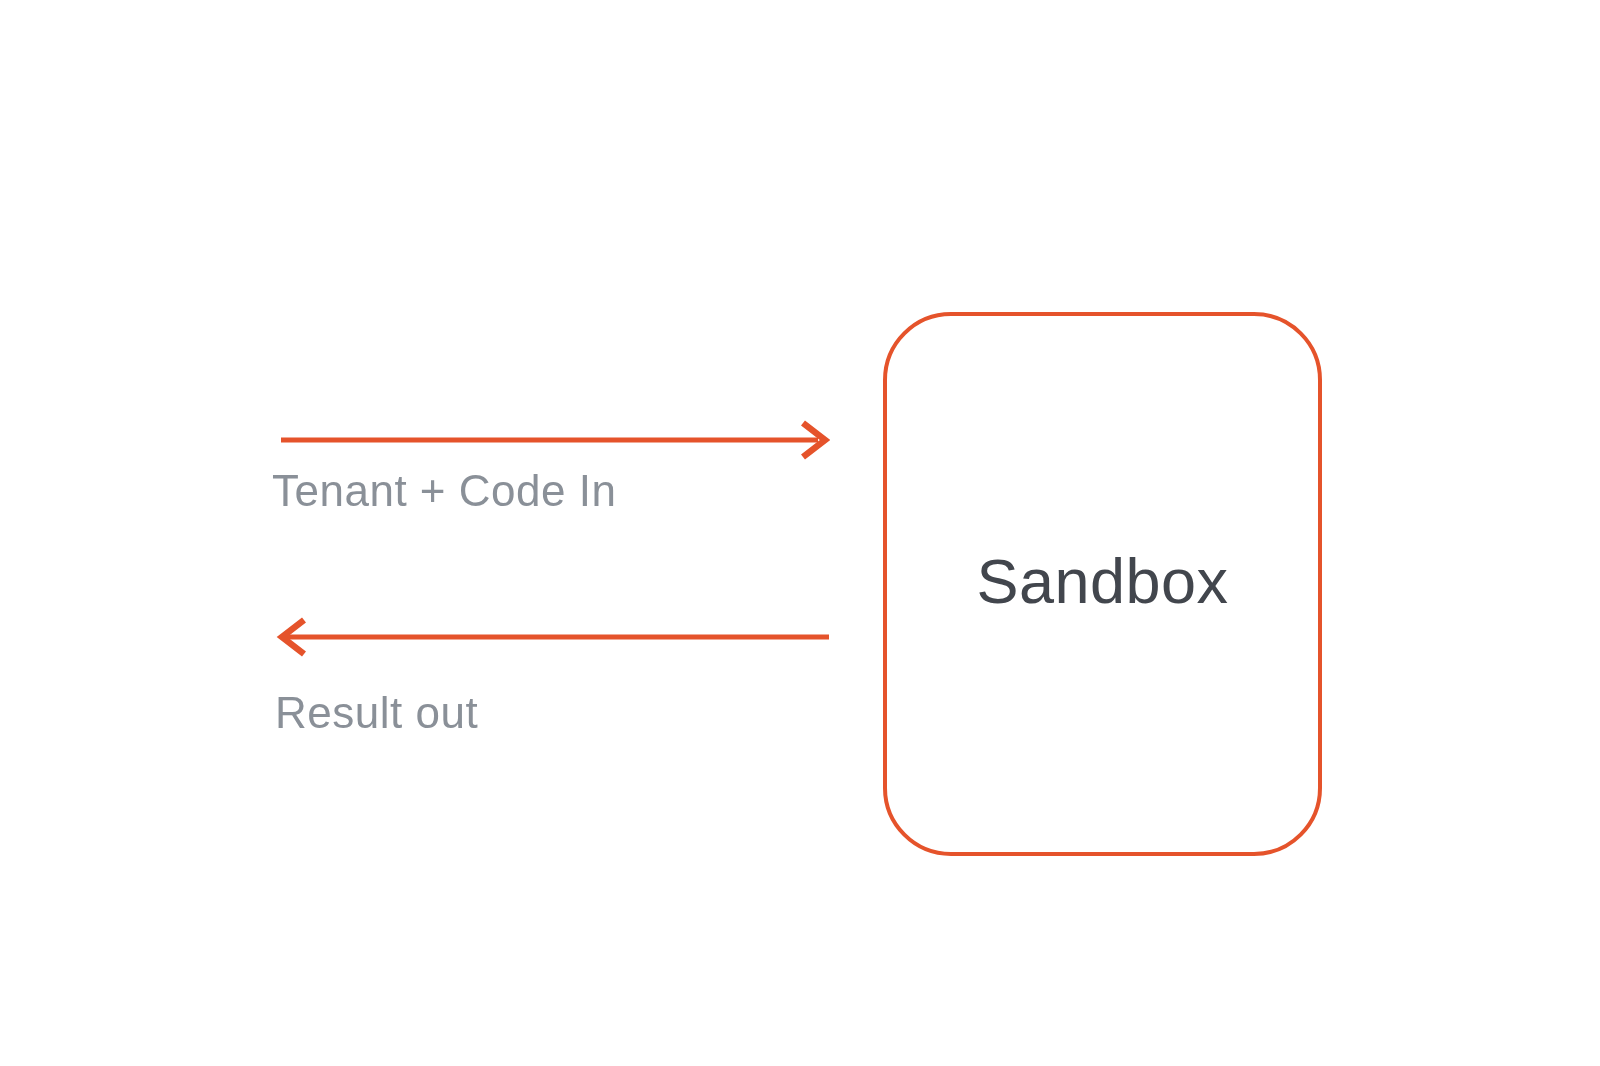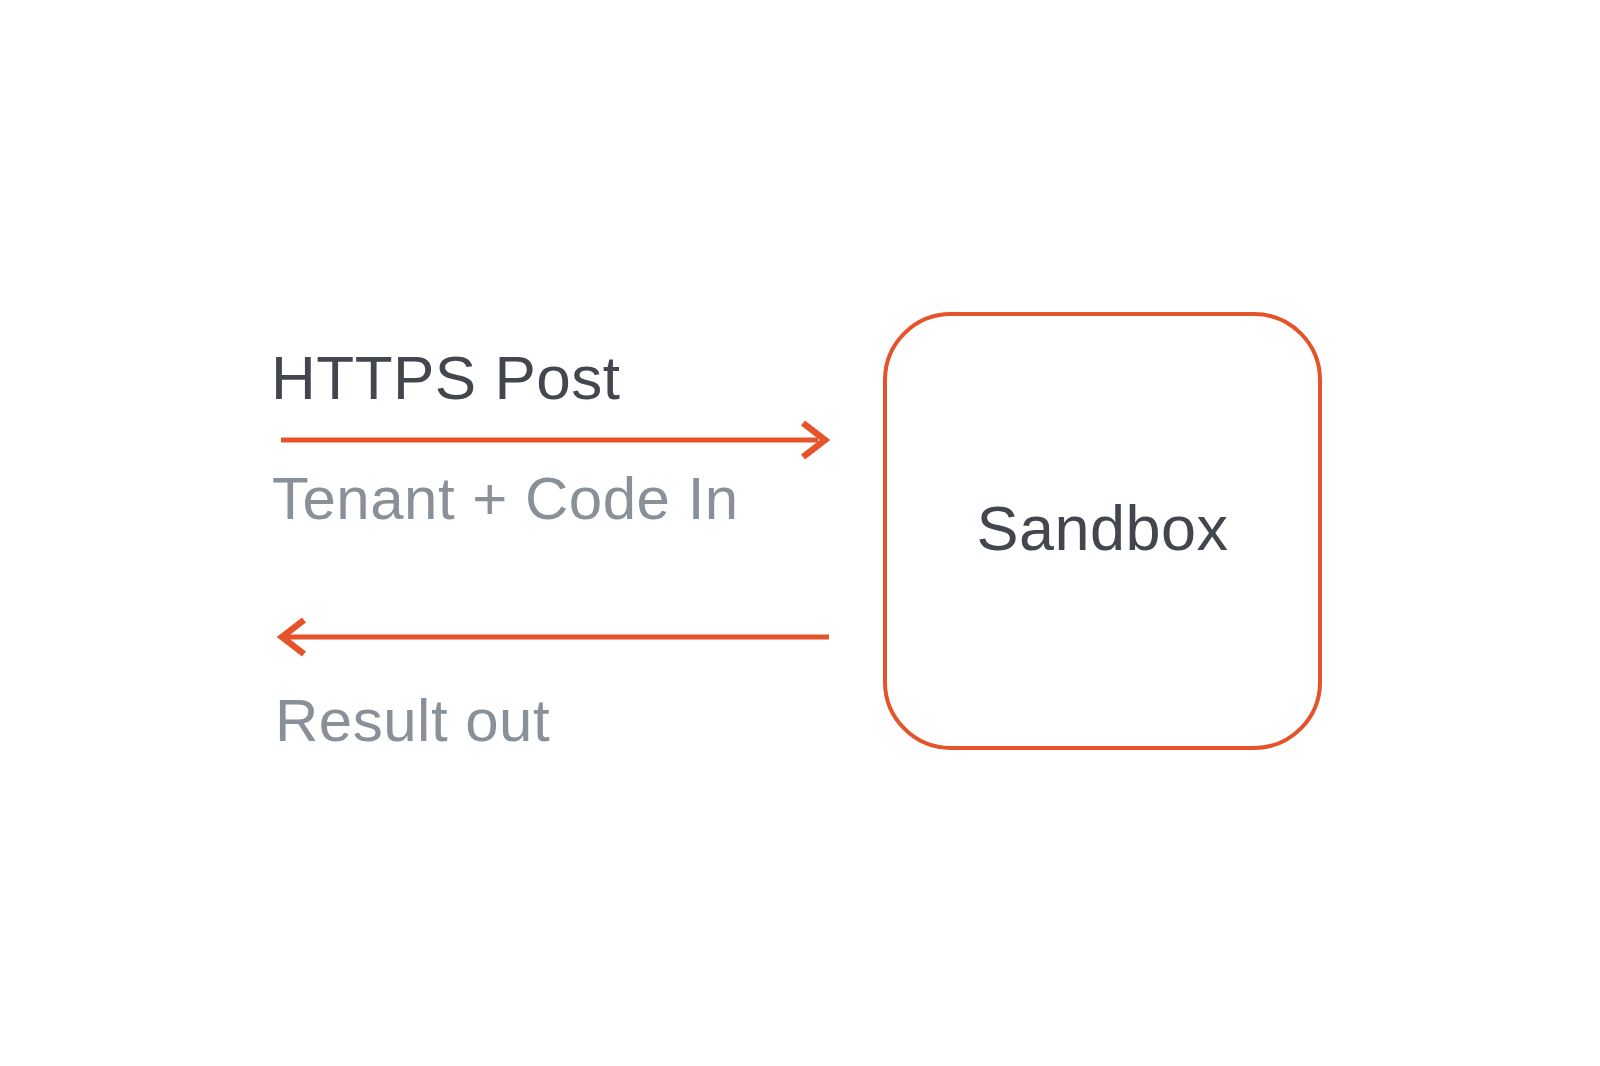--- a/index.html
+++ b/index.html
@@ -27,21 +27,21 @@
     left: 271px;
     top: 347px;
     font-size: 62px;
     line-height: 1;
     letter-spacing: 0.5px;
     color: var(--heading-color);
     white-space: nowrap;
   }
   .flow-label {
     position: absolute;
-    font-size: 60px;
+    font-size: 44px;
     line-height: 1;
     letter-spacing: 0.5px;
     color: var(--label-color);
     white-space: nowrap;
     text-align: right;
   }
   .flow-label.request { left: 272px; top: 469px; }
   .flow-label.response { left: 275px; top: 671px; margin-top: 20px; }
   .arrow-svg { position: absolute; display: block; }
   .arrow-svg.request { left: 270px; top: 418px; }
@@ -55,21 +55,21 @@
     stroke: var(--accent);
     stroke-width: 6.5;
     fill: none;
     stroke-linejoin: miter;
   }
   .sandbox-box {
     position: absolute;
     left: 883px;
     top: 312px;
     width: 439px;
-    height: 438px;
+    height: 544px;
     border: 4px solid var(--accent);
     border-radius: 68px;
     background: var(--bg);
     display: flex;
     align-items: center;
     justify-content: center;
   }
   .sandbox-label {
     font-size: 63px;
     line-height: 1;
@@ -77,21 +77,20 @@
     color: var(--heading-color);
     white-space: nowrap;
     transform: translateY(-3px);
   }
 </style>
 </head>
 <body>
 
 <div class="canvas">
 
-  <div class="heading">HTTPS Post</div>
 
   <svg class="arrow-svg request" width="560" height="44" viewBox="0 0 560 44" aria-hidden="true">
     <line class="arrow-line" x1="11" y1="22" x2="548" y2="22"></line>
     <polyline class="arrow-head" points="533,5 555,22 533,39"></polyline>
   </svg>
 
   <div class="flow-label request">Tenant + Code In</div>
 
   <svg class="arrow-svg response" width="570" height="44" viewBox="0 0 570 44" aria-hidden="true">
     <line class="arrow-line" x1="15" y1="22" x2="559" y2="22"></line>

